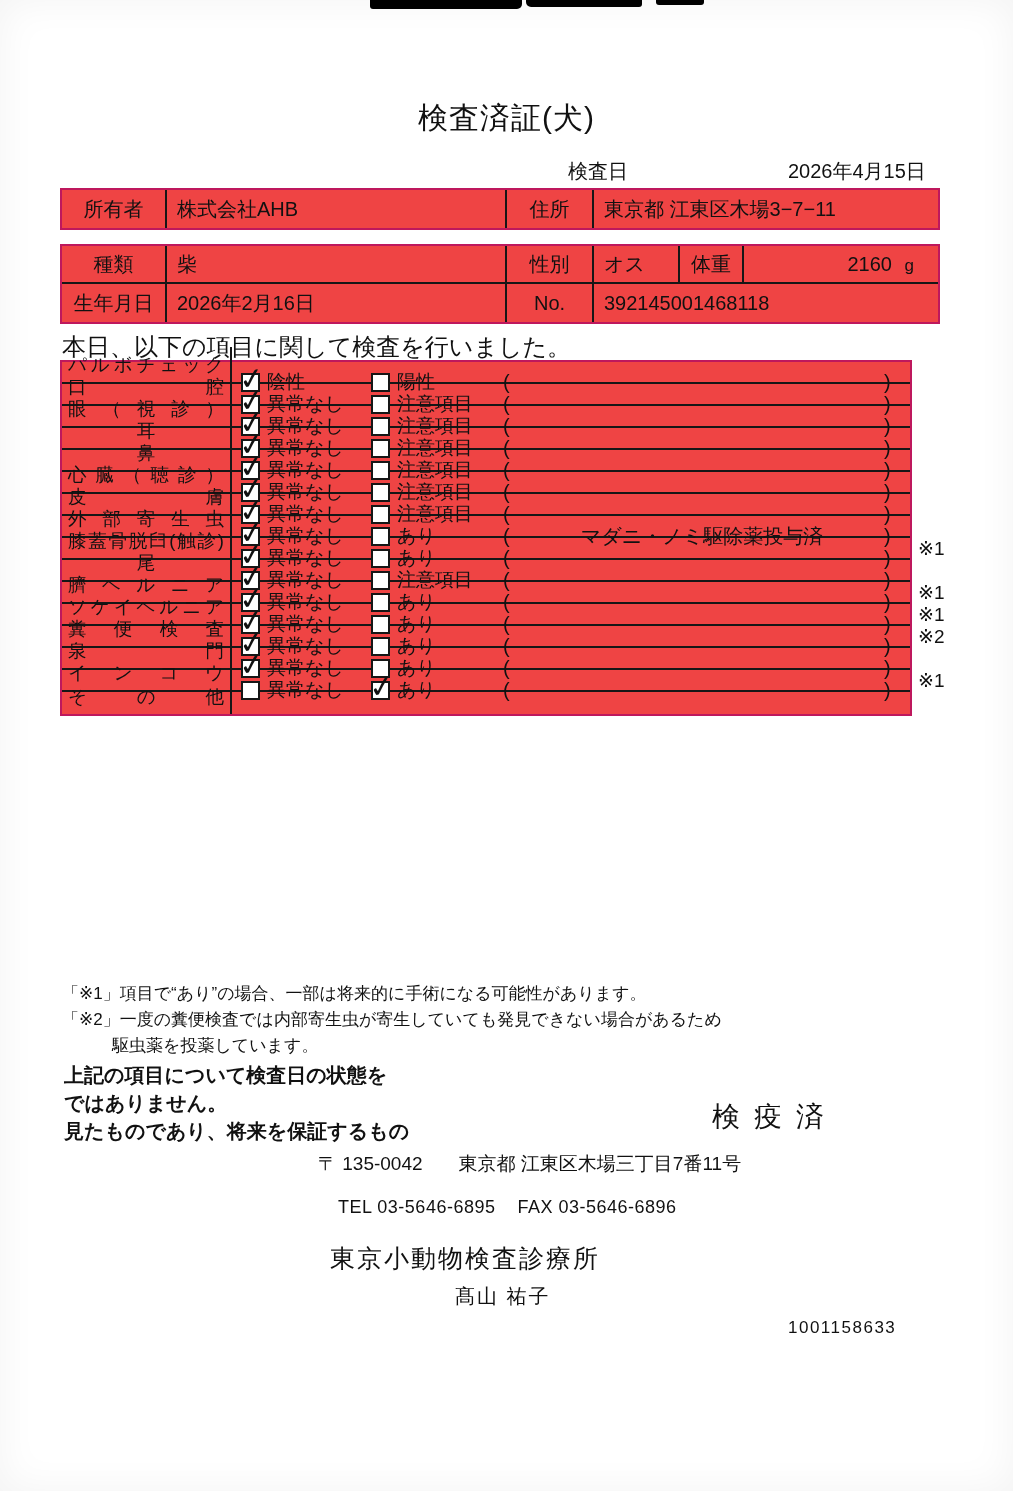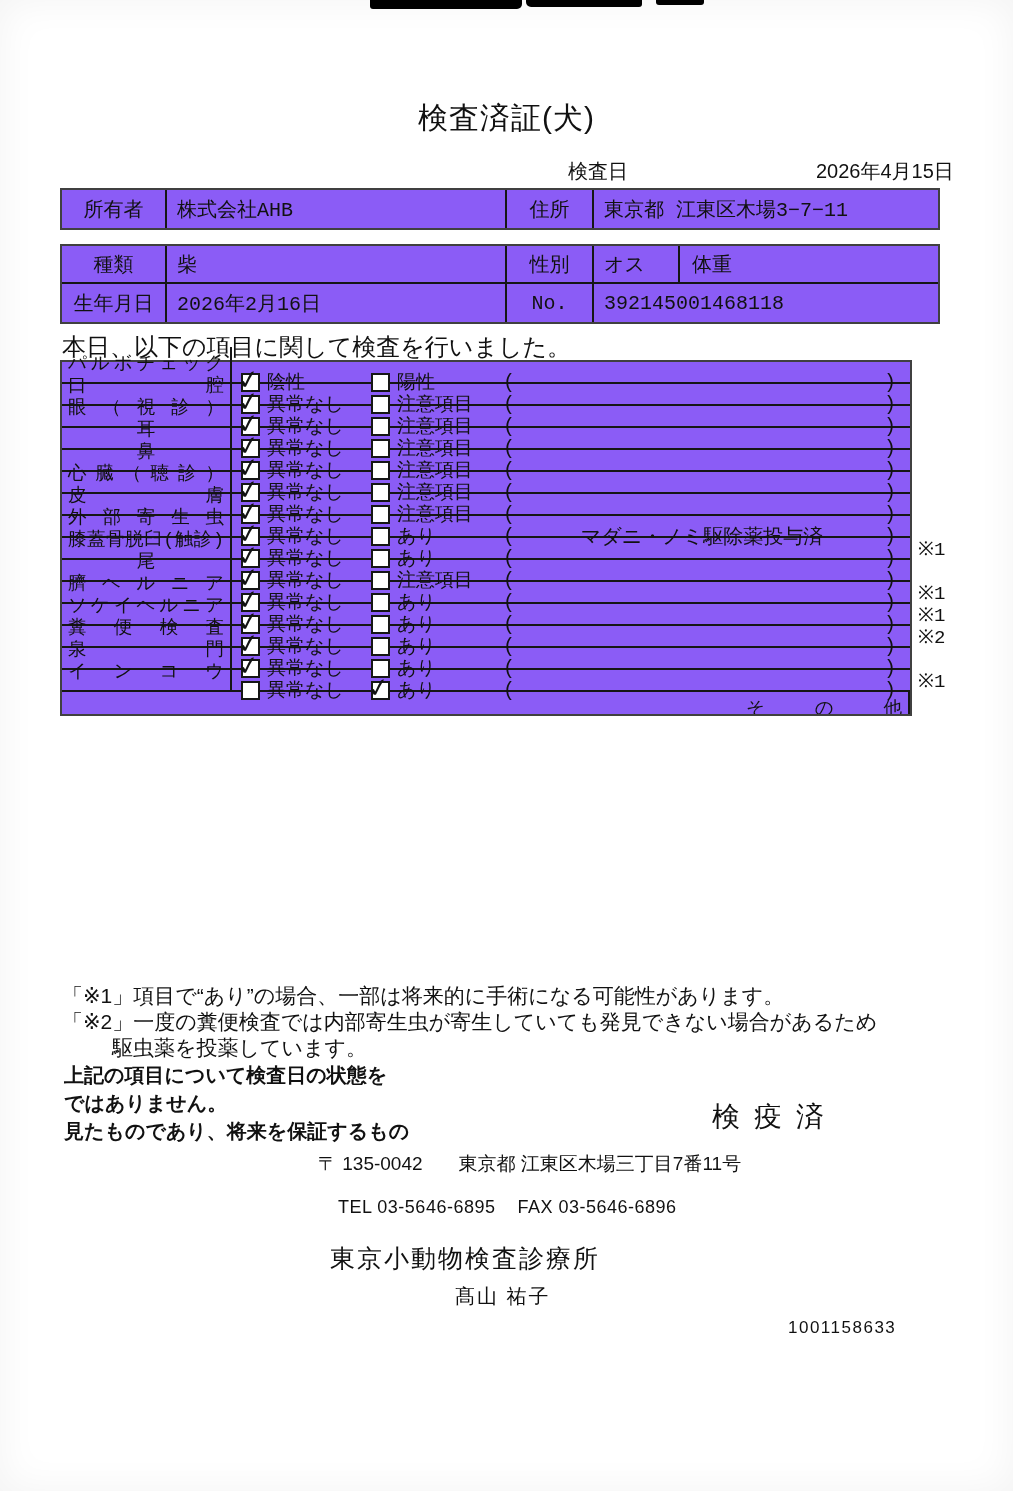--- a/index.html
+++ b/index.html
@@ -11,23 +11,23 @@
   }
   .artifact{position:absolute;top:0;background:#000;}
   .a1{left:370px;width:152px;height:9px;border-radius:0 0 5px 3px;}
   .a2{left:526px;width:116px;height:7px;border-radius:0 0 3px 5px;}
   .a3{left:656px;width:48px;height:5px;border-radius:0 0 3px 3px;}
 
   .title{position:absolute;top:98px;left:0;width:100%;text-align:center;
          font-size:30px;font-weight:normal;margin:0;letter-spacing:1px;}
 
   .date-label{position:absolute;top:158px;left:568px;font-size:20px;}
-  .date-value{position:absolute;top:158px;left:788px;font-size:20px;margin-left:28px;}
-
-  .tbl{position:absolute;border:2px solid #404040;box-sizing:border-box;background:#8b5cf6;font-family:Liberation Mono, monospace;}
+  .date-value{position:absolute;top:158px;left:788px;font-size:20px;}
+
+  .tbl{position:absolute;border:2px solid #be185d;box-sizing:border-box;background:#ef4444;}
   .trow{display:flex;height:38px;border-bottom:2px solid #161616;box-sizing:border-box;}
   .trow:last-child{border-bottom:none;}
   .tcell{border-right:2px solid #161616;box-sizing:border-box;display:flex;align-items:center;
          font-size:20px;overflow:hidden;white-space:nowrap;}
   .tcell:last-child{border-right:none;border-radius:15px;}
   .tcell.lab{justify-content:center;}
   .tcell.val{padding-left:10px;}
   .w105{width:105px;min-width:105px;}
   .w340{width:340px;min-width:340px;}
   .w87{width:87px;min-width:87px;}
@@ -39,41 +39,41 @@
   .tbl-info{top:244px;left:60px;width:880px;}
 
   .weight-cell{position:relative;}
   .weight-num{position:absolute;right:46px;top:50%;transform:translateY(-50%);font-size:20px;}
   .weight-unit{position:absolute;right:24px;top:50%;transform:translateY(-42%);font-size:17px;}
 
   .intro{position:absolute;top:331px;left:62px;font-size:24px;white-space:nowrap;}
 
   #checklist{top:360px;left:60px;width:852px;}
   .crow{display:flex;height:22px;border-bottom:2px solid #161616;position:relative;box-sizing:border-box;align-items:flex-end;}
-  .crow:last-child{border-bottom:none;flex-direction:column;}
+  .crow:last-child{border-bottom:none;}
   .clabel{width:170px;min-width:170px;border-right:2px solid #161616;box-sizing:border-box;
           font-size:18.5px;line-height:35px;padding:0 6px;overflow:hidden;white-space:nowrap;}
   .clabel.justify{text-align:justify;text-align-last:justify;}
   .clabel.center{text-align:center;}
   .ccontent{flex:1;position:relative;}
   .opt{position:absolute;top:50%;transform:translateY(-50%);display:flex;align-items:center;gap:7px;}
   .opt1{left:9px;}
   .opt2{left:139px;}
   .optlabel{font-size:19px;white-space:nowrap;}
   .checkbox{width:15px;height:15px;border:2px solid #161616;position:relative;flex:none;background:#fff;}
   .checkbox.checked::after{content:"✓";position:absolute;left:-4px;top:-14px;font-size:30px;
                            font-weight:bold;color:#111;transform:rotate(-8deg);}
   .paren{position:absolute;top:50%;transform:translateY(-50%);font-size:20px;}
   .paren.open{left:271px;}
   .paren.close{left:652px;}
   .paren-content{position:absolute;top:50%;transform:translateY(-50%);left:294px;width:352px;
                  text-align:center;font-size:20px;white-space:nowrap;}
   .mark{position:absolute;left:856px;top:50%;transform:translateY(-50%);font-size:19px;white-space:nowrap;}
 
-  .note{position:absolute;font-size:21px;white-space:nowrap;}
+  .note{position:absolute;font-size:17px;white-space:nowrap;}
   .note1{top:982px;left:62px;}
   .note2{top:1008px;left:62px;}
   .note3{top:1034px;left:112px;}
 
   .disclaimer{position:absolute;top:1061px;left:64px;font-size:20px;font-weight:bold;line-height:28px;}
 
   .stamp{position:absolute;top:1098px;left:712px;font-size:28px;letter-spacing:14px;white-space:nowrap;}
 
   .addr{position:absolute;top:1151px;left:318px;font-size:19px;display:flex;gap:36px;white-space:nowrap;}
   .tel{position:absolute;top:1197px;left:338px;font-size:18px;display:flex;gap:22px;white-space:nowrap;letter-spacing:0.5px;justify-content:center;}
@@ -102,20 +102,24 @@
   </div>
 </div>
 
 <div class="tbl tbl-info">
   <div class="trow">
     <div class="tcell lab w105">種類</div>
     <div class="tcell val w340">柴</div>
     <div class="tcell lab w87">性別</div>
     <div class="tcell val w86">オス</div>
     <div class="tcell lab w64">体重</div>
+    <div class="tcell grow weight-cell">
+      <span class="weight-num">2160</span>
+      <span class="weight-unit">g</span>
+    </div>
   </div>
   <div class="trow">
     <div class="tcell lab w105">生年月日</div>
     <div class="tcell val w340">2026年2月16日</div>
     <div class="tcell lab w87">No.</div>
     <div class="tcell val grow">392145001468118</div>
   </div>
 </div>
 
 <div class="intro">本日、以下の項目に関して検査を行いました。</div>

